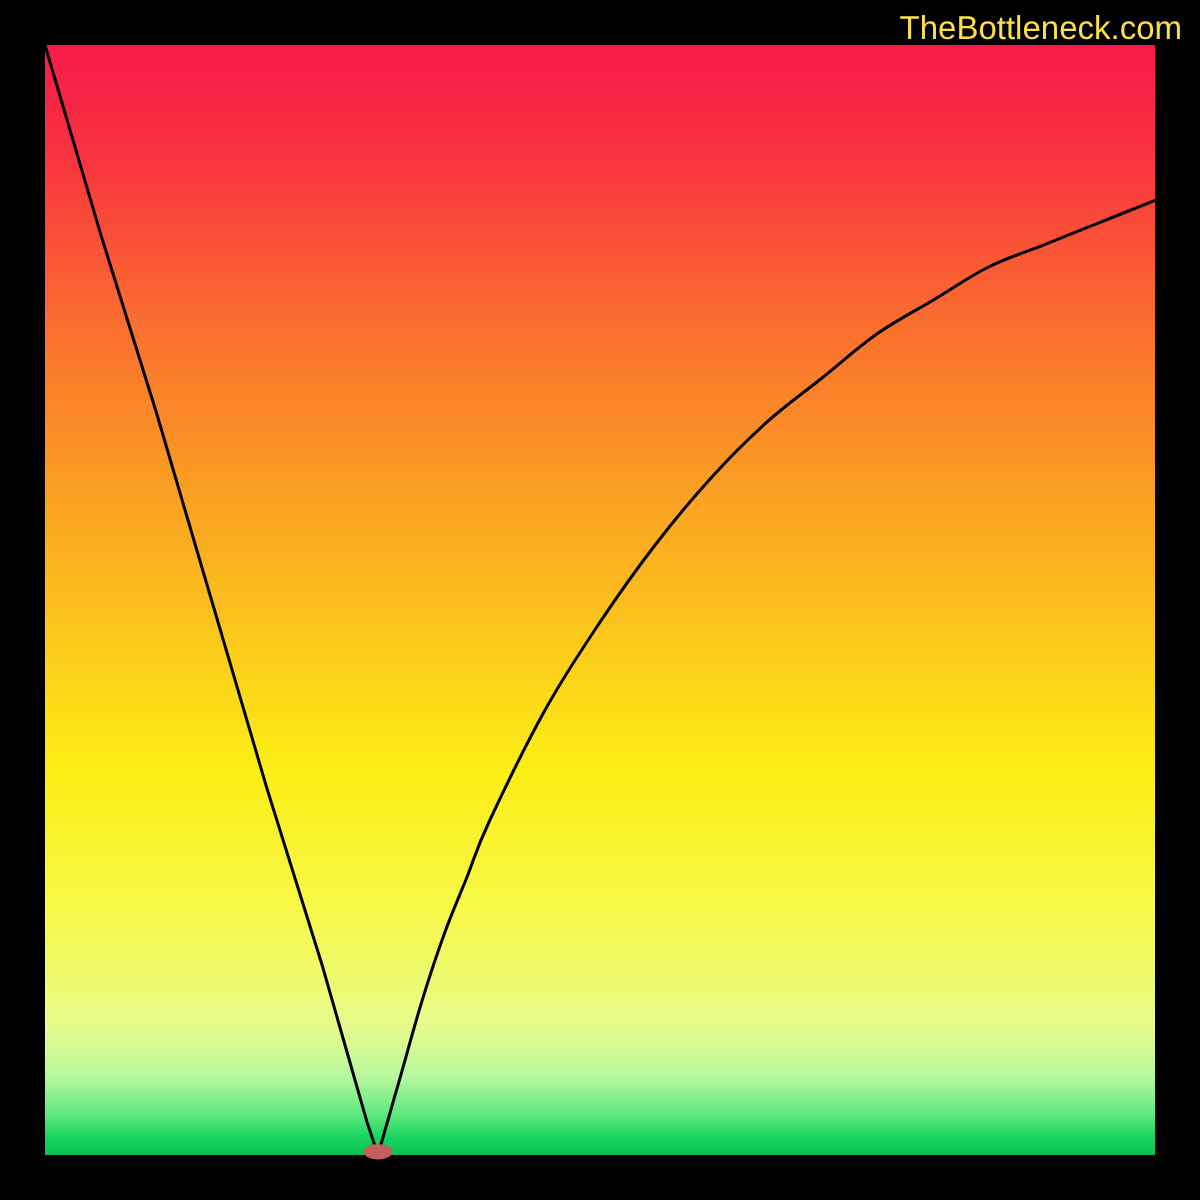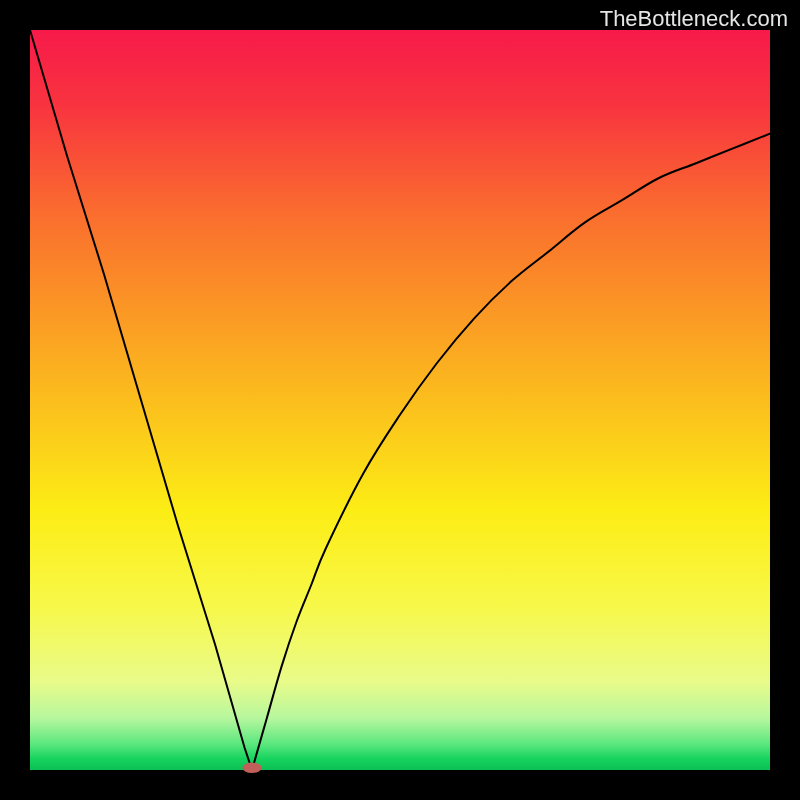--- a/index.html
+++ b/index.html
@@ -30,21 +30,21 @@
     position: absolute;
     left: 0;
     top: 0;
     width: 100%;
     height: 100%;
   }
   .watermark {
     position: absolute;
     top: 6px;
     right: 12px;
-    color: #e5e5e5;
+    color: #fde047;
     font-size: 22px;
     font-weight: 500;
     letter-spacing: 0px;
   }
   svg.curve {
     position: absolute;
     left: 0;
     top: 0;
     width: 100%;
     height: 100%;

